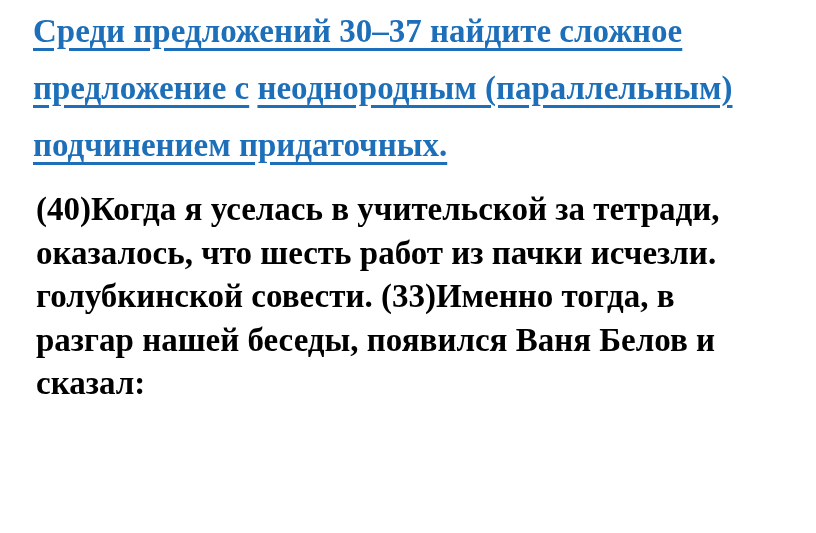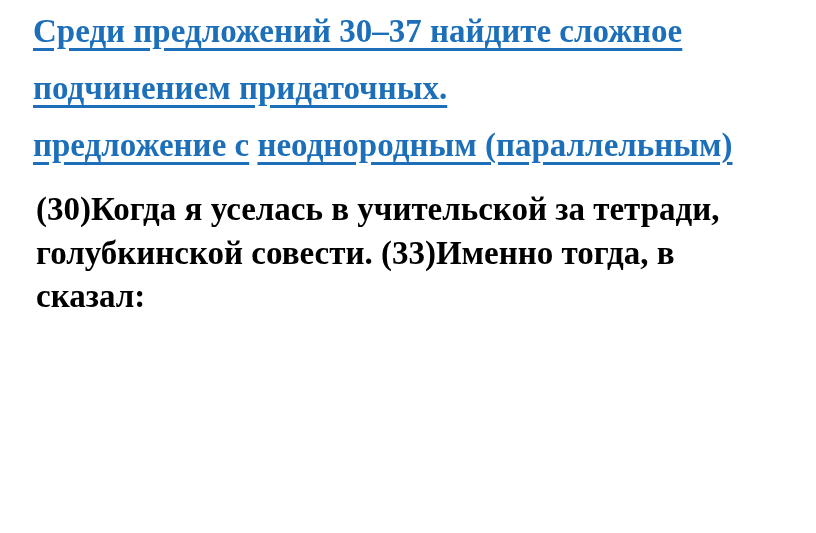--- a/index.html
+++ b/index.html
@@ -46,23 +46,25 @@
     height: 43.5px;
   }
 </style>
 </head>
 <body>
 
 <div class="page">
 
   <h1 class="task-title">
     <div class="title-line"><span class="u-seg">Среди предложений 30–37 найдите сложное</span></div>
+    <div class="title-line"><span class="u-seg">предложение с</span> <span class="u-seg">неоднородным (параллельным)</span></div>
     <div class="title-line"><span class="u-seg">подчинением придаточных.</span></div>
-    <div class="title-line"><span class="u-seg">предложение с</span> <span class="u-seg">неоднородным (параллельным)</span></div>
   </h1>
 
   <div class="passage">
-    <div class="passage-line">(30)Когда я уселась в учительской за тетради,</div>
+    <div class="passage-line">(40)Когда я уселась в учительской за тетради,</div>
+    <div class="passage-line">оказалось, что шесть работ из пачки исчезли.</div>
     <div class="passage-line">голубкинской совести. (33)Именно тогда, в</div>
+    <div class="passage-line">разгар нашей беседы, появился Ваня Белов и</div>
     <div class="passage-line">сказал:</div>
   </div>
 
 </div>
 
 </body></html>

